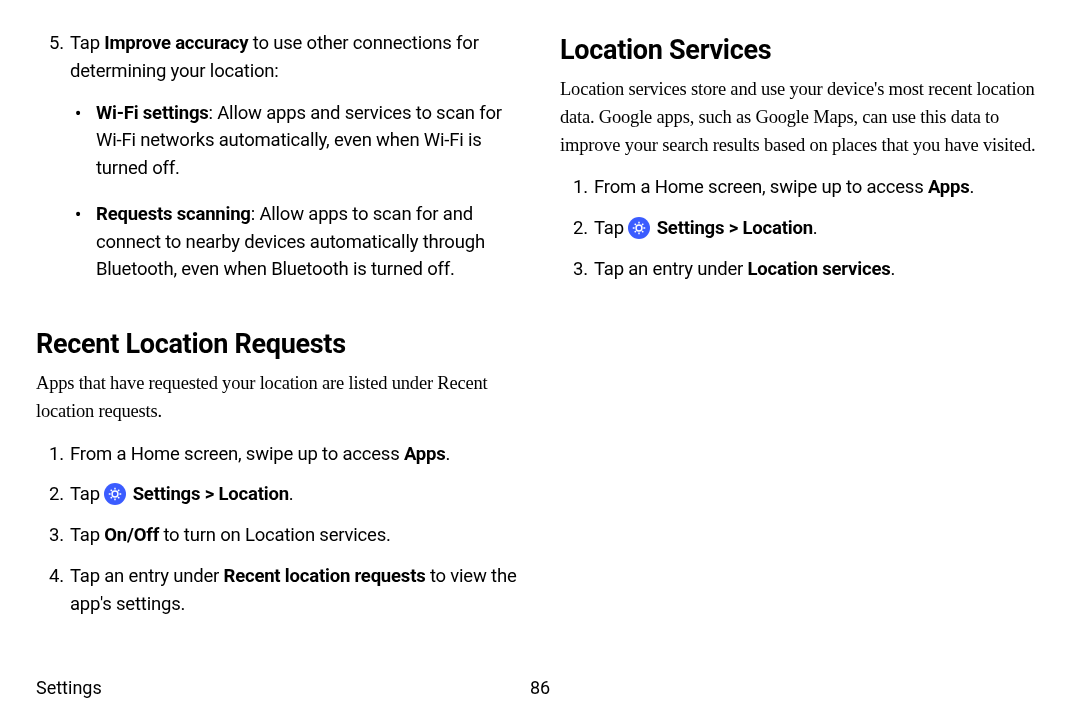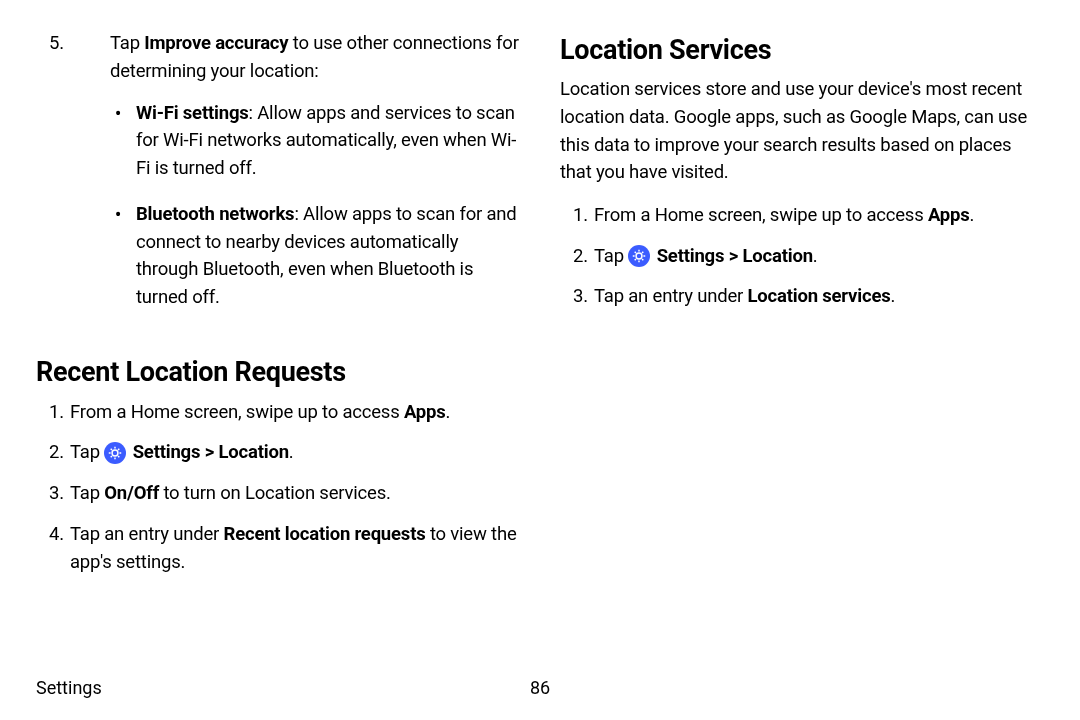--- a/index.html
+++ b/index.html
@@ -33,21 +33,20 @@
       line-height: 1.5;
       letter-spacing: -0.2px;
     }
     .item5-num {
       width: 28px;
       text-align: right;
       flex-shrink: 0;
     }
     .item5-body {
       flex: 1;
-      margin-left: 40px;
     }
     .sub-bullets {
       margin-top: 14px;
     }
     .sub-bullet {
       display: flex;
       gap: 10px;
       margin-bottom: 18px;
       font-size: 18.5px;
       line-height: 1.5;
@@ -75,20 +74,21 @@
       font-weight: 700;
       margin-top: 4px;
       margin-bottom: 10px;
       letter-spacing: -0.3px;
     }
     .para {
       font-size: 18.5px;
       line-height: 1.5;
       margin-bottom: 14px;
       letter-spacing: -0.2px;
+      font-family: Liberation Serif, serif;
     }
     .numlist-item {
       display: flex;
       gap: 6px;
       margin-bottom: 12px;
       font-size: 18.5px;
       line-height: 1.55;
       letter-spacing: -0.2px;
     }
     .numlist-num {
@@ -143,28 +143,29 @@
         <div class="sub-bullets">
           <div class="sub-bullet">
             <div class="sub-bullet-dot">•</div>
             <div class="sub-bullet-body">
               <span class="bold">Wi-Fi settings</span><span>: Allow apps and services to scan for Wi-Fi networks automatically, even when Wi-Fi is turned off.</span>
             </div>
           </div>
           <div class="sub-bullet">
             <div class="sub-bullet-dot">•</div>
             <div class="sub-bullet-body">
-              <span class="bold">Bluetooth networks</span><span>: Allow apps to scan for and connect to nearby devices automatically through Bluetooth, even when Bluetooth is turned off.</span>
+              <span class="bold">Requests scanning</span><span>: Allow apps to scan for and connect to nearby devices automatically through Bluetooth, even when Bluetooth is turned off.</span>
             </div>
           </div>
         </div>
       </div>
     </div>
 
     <h2 class="heading">Recent Location Requests</h2>
+    <p class="para">Apps that have requested your location are listed under Recent location requests.</p>
 
     <div class="numlist-item">
       <div class="numlist-num">1.</div>
       <div class="numlist-body">
         <span>From a Home screen, swipe up to access </span><span class="bold">Apps</span><span>.</span>
       </div>
     </div>
 
     <div class="numlist-item">
       <div class="numlist-num">2.</div>

